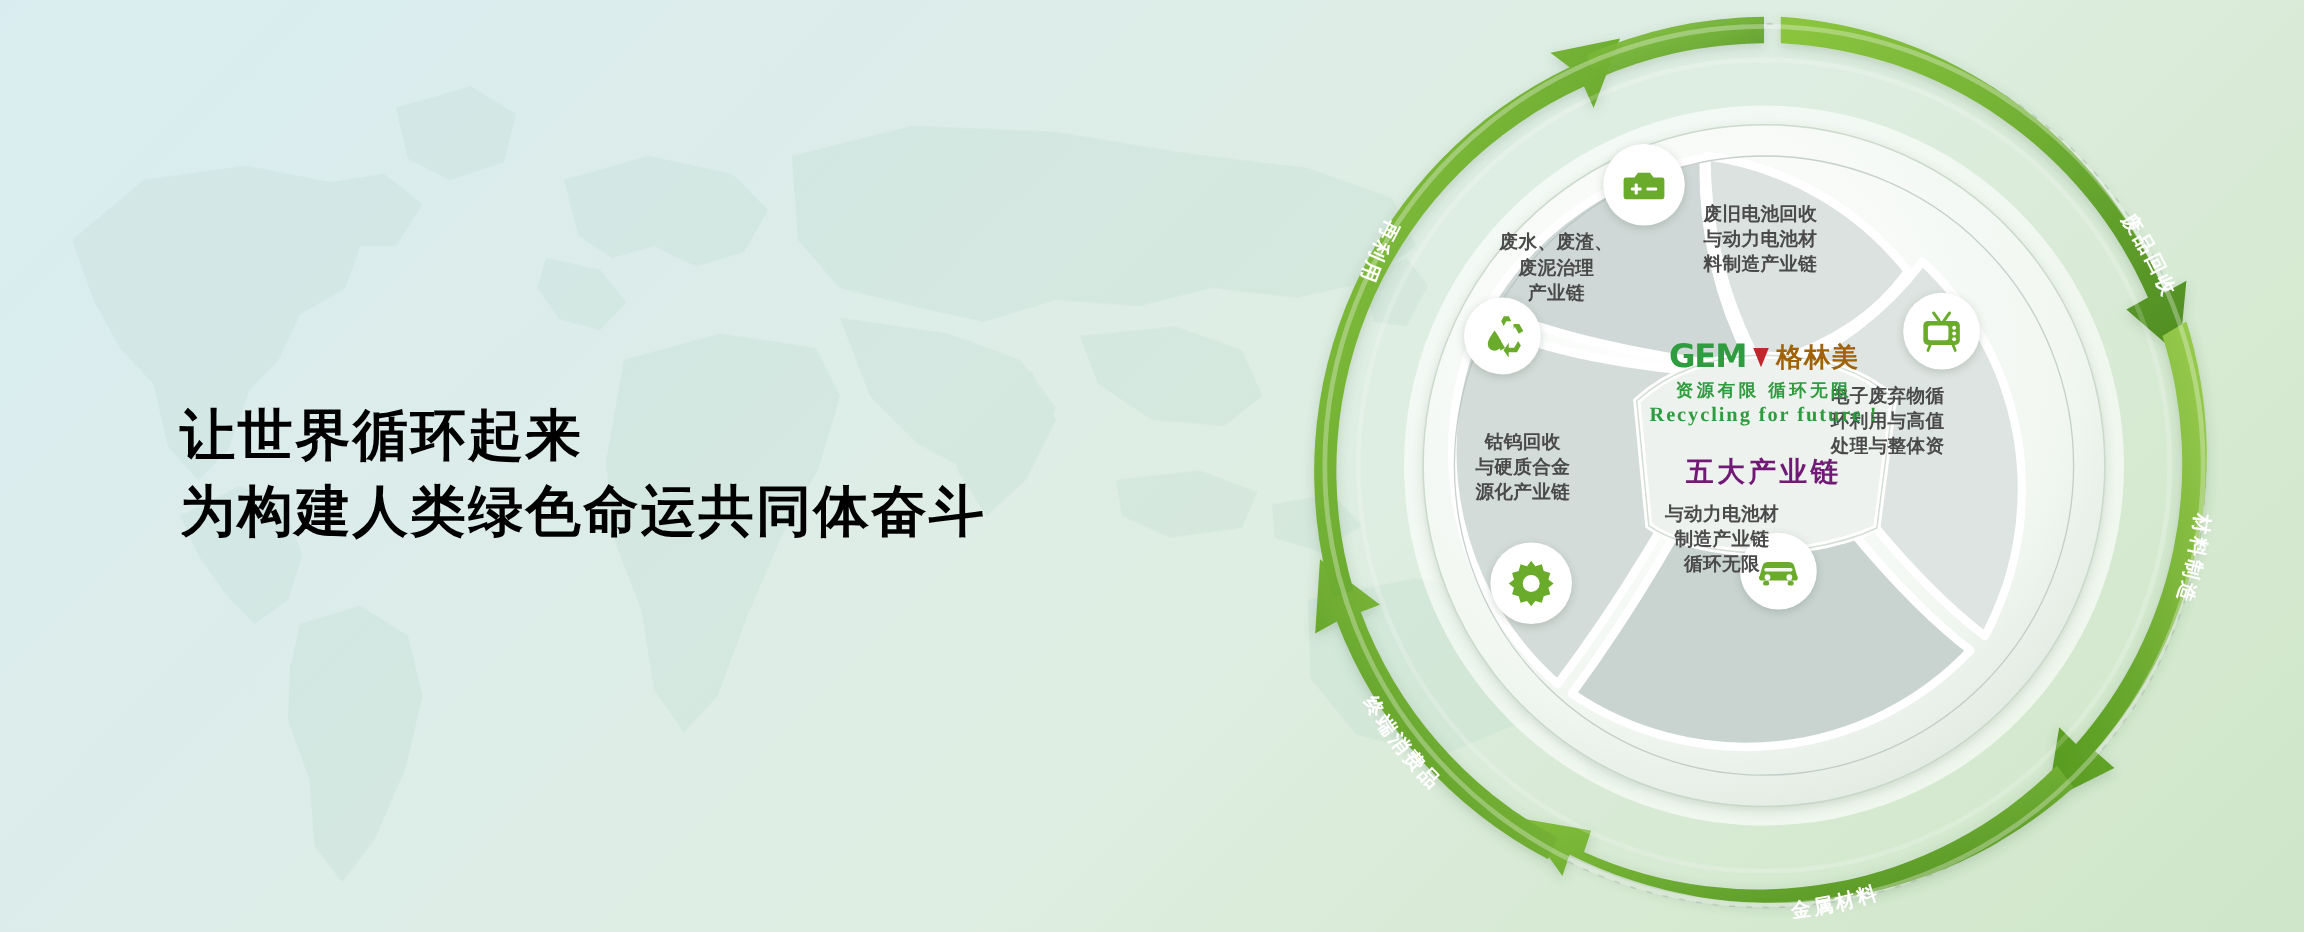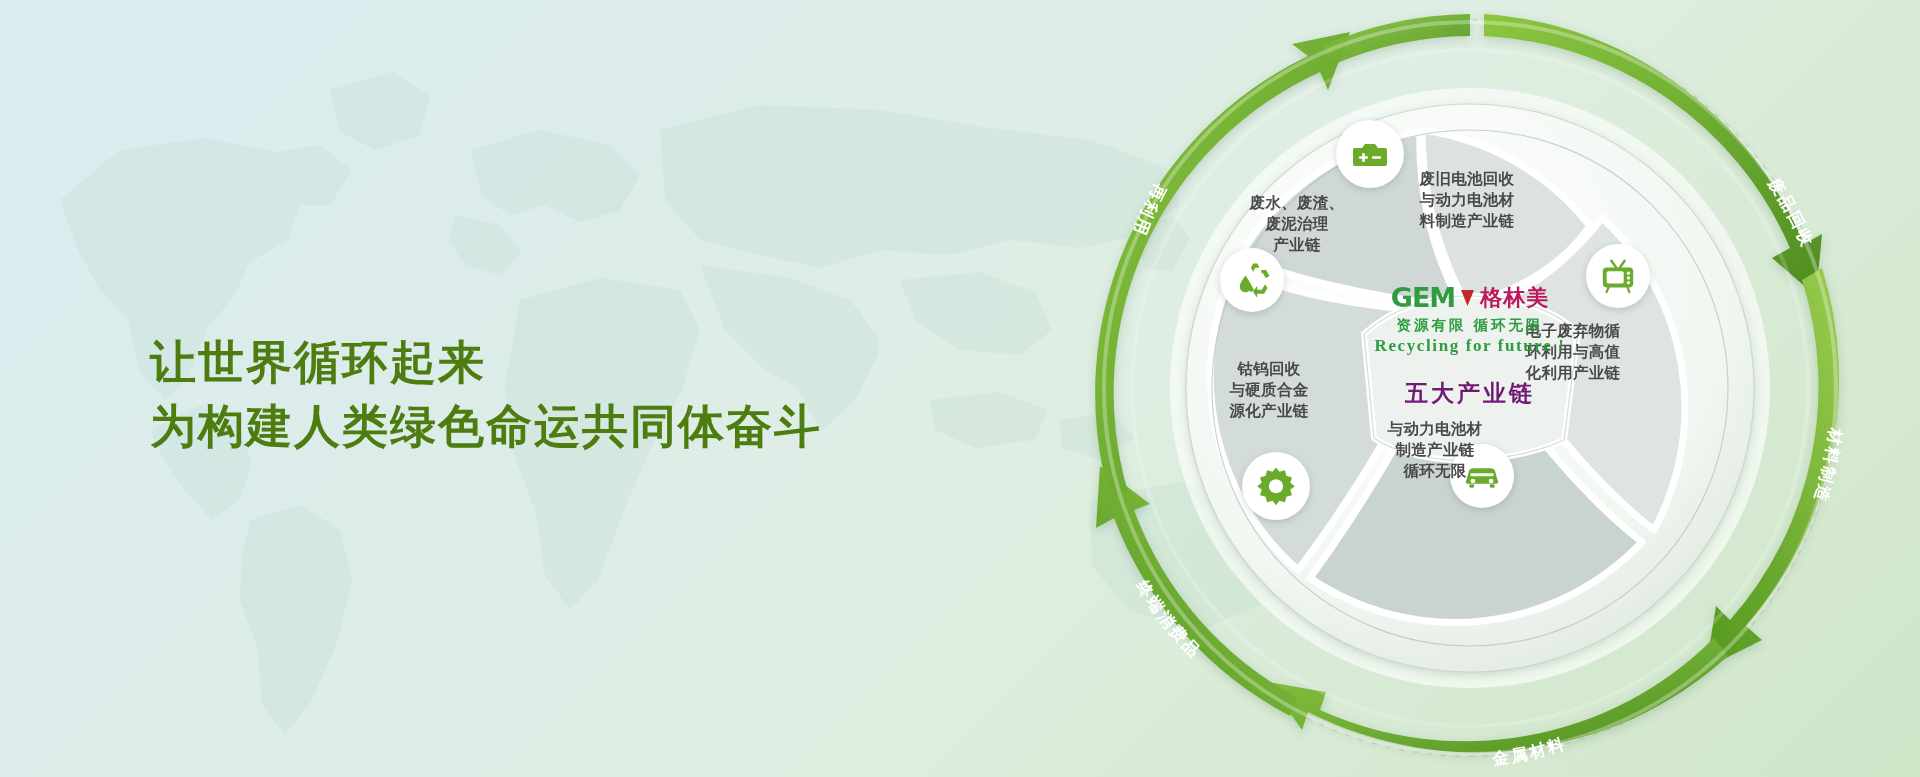--- a/index.html
+++ b/index.html
@@ -9,21 +9,21 @@
     background:linear-gradient(135deg,#d9edf0 0%,#dcecea 28%,#dfeee3 55%,#d7ead3 78%,#cfe6c9 100%);
     position:relative;
   }
 
   
   #worldmap{position:absolute;left:0;top:0;width:1920px;height:777px;opacity:.30;pointer-events:none;}
 
   
   #headline{position:absolute;left:150px;top:330px;z-index:5;}
   #headline .ln{
-    color:#4d7c0f;font-size:46px;line-height:64px;letter-spacing:2px;
+    color:#000000;font-size:46px;line-height:64px;letter-spacing:2px;
     font-weight:600;white-space:nowrap;
   }
 
   
   #diagram{position:absolute;left:1030px;top:10px;width:880px;height:760px;}
   #diagram svg{display:block;}
 
   .pill{
     position:absolute;border-radius:50%;background:#fff;
     box-shadow:0 2px 7px rgba(60,80,60,.22);
@@ -31,21 +31,21 @@
   }
 
   .chainlbl{
     position:absolute;color:#4a4a4a;font-size:15.5px;line-height:21px;
     font-weight:700;text-align:center;letter-spacing:.3px;
   }
 
   .centerlogo{position:absolute;text-align:center;width:230px;}
   .gemrow{display:flex;align-items:center;justify-content:center;gap:5px;}
   .gem-word{font-family:"DejaVu Sans",sans-serif;font-weight:800;font-size:27px;color:#2e9c3f;letter-spacing:-1px;}
-  .gem-cn{font-size:22px;font-weight:800;color:#be185d;letter-spacing:1px;}
+  .gem-cn{font-size:22px;font-weight:800;color:#a16207;letter-spacing:1px;}
   .slogan-cn{font-size:14.5px;font-weight:700;color:#2e9c3f;letter-spacing:3px;margin-top:3px;}
   .slogan-en{font-family:"Liberation Serif","DejaVu Serif",serif;font-size:17px;font-weight:700;color:#2e9c3f;letter-spacing:1.6px;margin-top:1px;}
   .fivechain{margin-top:22px;font-size:23px;font-weight:800;color:#701a75;letter-spacing:3px;}
 </style>
 </head>
 <body>
 
 <svg id="worldmap" viewBox="0 0 1920 777" xmlns="http://www.w3.org/2000/svg" aria-hidden="true">
   <g fill="#a8cfc0" opacity="0.55">
 
@@ -278,21 +278,21 @@
 
   <div class="chainlbl" style="left:362px;top:158px;width:150px;">
     <div>废旧电池回收</div>
     <div>与动力电池材</div>
     <div>料制造产业链</div>
   </div>
 
   <div class="chainlbl" style="left:468px;top:310px;width:150px;">
     <div>电子废弃物循</div>
     <div>环利用与高值</div>
-    <div>化利用产业链</div>
+    <div>处理与整体资</div>
   </div>
 
   <div class="chainlbl" style="left:330px;top:408px;width:150px;">
     <div>与动力电池材</div>
     <div>制造产业链</div>
     <div>循环无限</div>
   </div>
 
   <div class="chainlbl" style="left:164px;top:348px;width:150px;">
     <div>钴钨回收</div>

